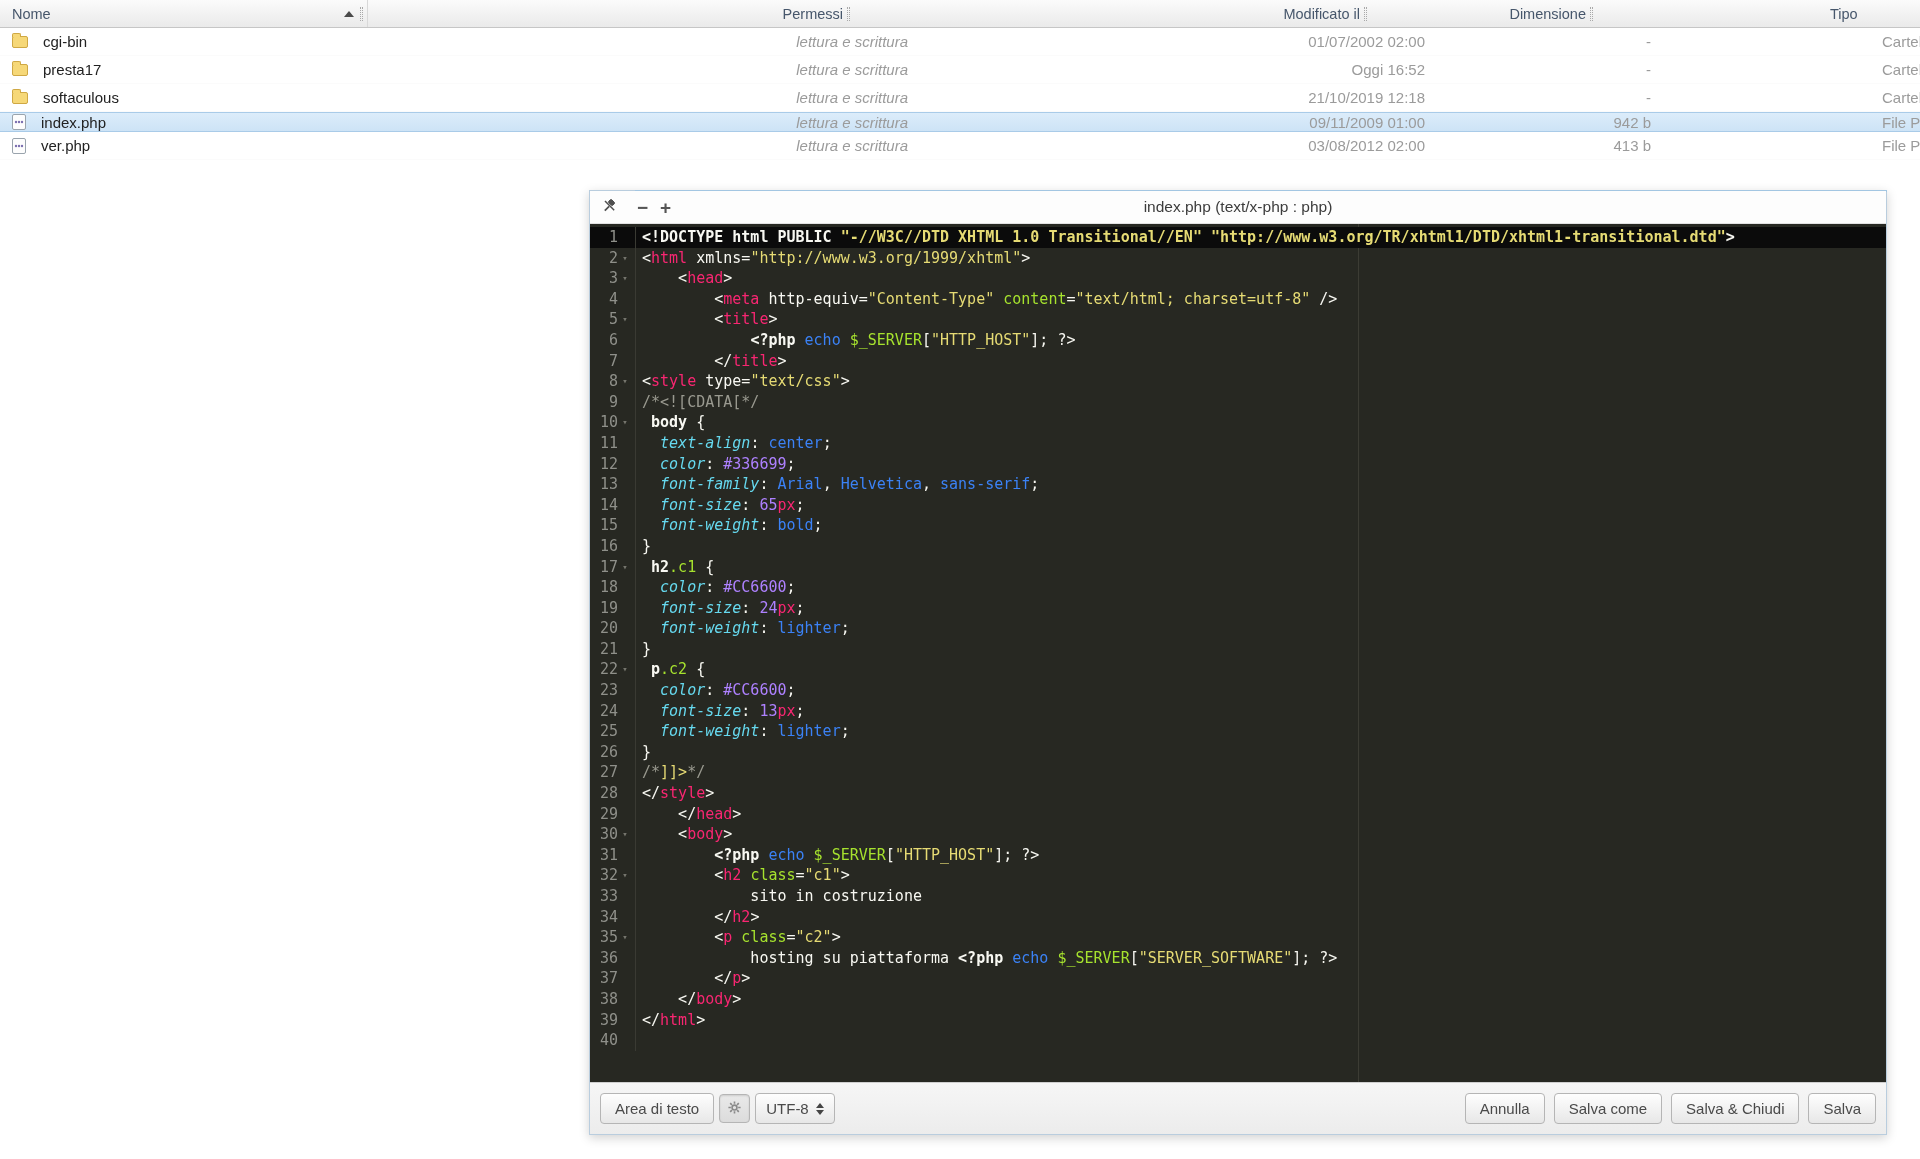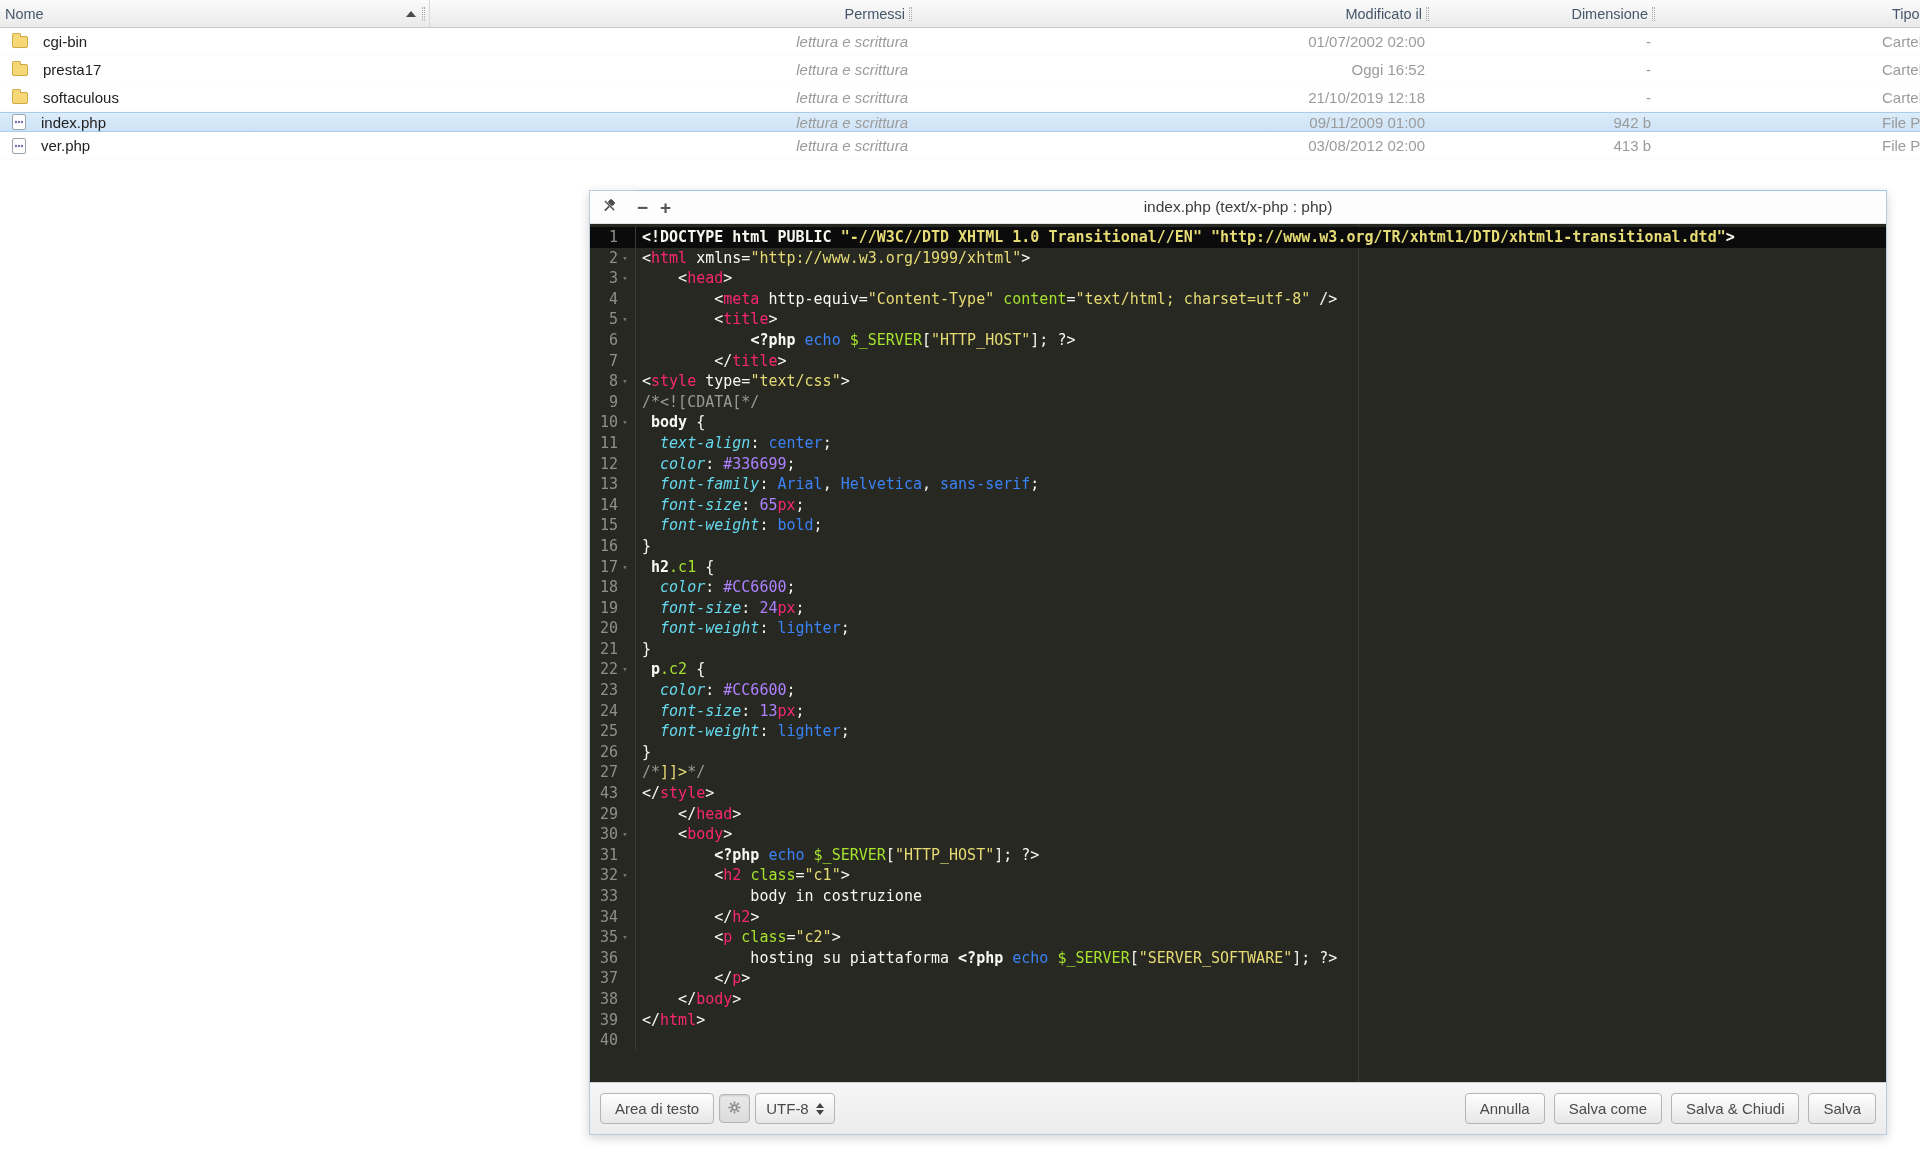--- a/index.html
+++ b/index.html
@@ -5,21 +5,21 @@
   * { margin:0; padding:0; box-sizing:border-box; }
   html,body { width:1920px; height:1159px; overflow:hidden; background:#ffffff;
               font-family:"Liberation Sans", sans-serif; }
 
   
   .ftable { position:absolute; left:0; top:0; width:1920px; }
   .fhead { display:flex; height:28px; align-items:center;
            background:linear-gradient(#fbfbfb,#eaeaea); border-bottom:1px solid #c6c6c6;
            color:#46566b; font-size:14.5px; }
   .fhead .hcell { display:flex; align-items:center; height:100%; overflow:hidden; }
-  .hc-name { width:430px; padding-left:5px; justify-content:space-between; border-right:1px solid #d9d9d9; }
+  .hc-name { width:368px; padding-left:12px; justify-content:space-between; border-right:1px solid #d9d9d9; }
   .hc-perm { width:490px; justify-content:flex-end; padding-right:4px; }
   .hc-mod  { width:517px; justify-content:flex-end; padding-right:4px; }
   .hc-dim  { width:226px; justify-content:flex-end; padding-right:4px; }
   .hc-tipo { flex:1; padding-left:229px; }
   .handle { width:3px; height:14px; border-left:1px dotted #a9a9a9; border-right:1px dotted #a9a9a9; margin:0 4px; }
   .sort-asc { width:0; height:0; border-left:5px solid transparent; border-right:5px solid transparent;
               border-bottom:6px solid #4a4a4a; margin-right:2px; }
   .hgroup { display:flex; align-items:center; }
 
   .frow { display:flex; height:28px; align-items:center; font-size:15px; background:#fff;
@@ -217,26 +217,26 @@
       <div class="cm-row"><span class="gut"><span class="gnum">18</span><span class="gfold"></span></span><span class="cm-code"><span class="tk-p">  </span><span class="tk-ki">color</span><span class="tk-p">: </span><span class="tk-n">#CC6600</span><span class="tk-p">;</span></span></div>
       <div class="cm-row"><span class="gut"><span class="gnum">19</span><span class="gfold"></span></span><span class="cm-code"><span class="tk-p">  </span><span class="tk-ki">font-size</span><span class="tk-p">: </span><span class="tk-n">24</span><span class="tk-u">px</span><span class="tk-p">;</span></span></div>
       <div class="cm-row"><span class="gut"><span class="gnum">20</span><span class="gfold"></span></span><span class="cm-code"><span class="tk-p">  </span><span class="tk-ki">font-weight</span><span class="tk-p">: </span><span class="tk-k">lighter</span><span class="tk-p">;</span></span></div>
       <div class="cm-row"><span class="gut"><span class="gnum">21</span><span class="gfold"></span></span><span class="cm-code"><span class="tk-p">}</span></span></div>
       <div class="cm-row"><span class="gut"><span class="gnum">22</span><span class="gfold">▾</span></span><span class="cm-code"><span class="tk-p"> </span><span class="tk-b">p</span><span class="tk-a">.c2</span><span class="tk-p"> {</span></span></div>
       <div class="cm-row"><span class="gut"><span class="gnum">23</span><span class="gfold"></span></span><span class="cm-code"><span class="tk-p">  </span><span class="tk-ki">color</span><span class="tk-p">: </span><span class="tk-n">#CC6600</span><span class="tk-p">;</span></span></div>
       <div class="cm-row"><span class="gut"><span class="gnum">24</span><span class="gfold"></span></span><span class="cm-code"><span class="tk-p">  </span><span class="tk-ki">font-size</span><span class="tk-p">: </span><span class="tk-n">13</span><span class="tk-u">px</span><span class="tk-p">;</span></span></div>
       <div class="cm-row"><span class="gut"><span class="gnum">25</span><span class="gfold"></span></span><span class="cm-code"><span class="tk-p">  </span><span class="tk-ki">font-weight</span><span class="tk-p">: </span><span class="tk-k">lighter</span><span class="tk-p">;</span></span></div>
       <div class="cm-row"><span class="gut"><span class="gnum">26</span><span class="gfold"></span></span><span class="cm-code"><span class="tk-p">}</span></span></div>
       <div class="cm-row"><span class="gut"><span class="gnum">27</span><span class="gfold"></span></span><span class="cm-code"><span class="tk-c">/*</span><span class="tk-s">]]&gt;</span><span class="tk-c">*/</span></span></div>
-      <div class="cm-row"><span class="gut"><span class="gnum">43</span><span class="gfold"></span></span><span class="cm-code"><span class="tk-p">&lt;/</span><span class="tk-t">style</span><span class="tk-p">&gt;</span></span></div>
+      <div class="cm-row"><span class="gut"><span class="gnum">28</span><span class="gfold"></span></span><span class="cm-code"><span class="tk-p">&lt;/</span><span class="tk-t">style</span><span class="tk-p">&gt;</span></span></div>
       <div class="cm-row"><span class="gut"><span class="gnum">29</span><span class="gfold"></span></span><span class="cm-code"><span class="tk-p">    &lt;/</span><span class="tk-t">head</span><span class="tk-p">&gt;</span></span></div>
       <div class="cm-row"><span class="gut"><span class="gnum">30</span><span class="gfold">▾</span></span><span class="cm-code"><span class="tk-p">    &lt;</span><span class="tk-t">body</span><span class="tk-p">&gt;</span></span></div>
       <div class="cm-row"><span class="gut"><span class="gnum">31</span><span class="gfold"></span></span><span class="cm-code"><span class="tk-p">        </span><span class="tk-b">&lt;?php</span><span class="tk-p"> </span><span class="tk-k">echo</span><span class="tk-p"> </span><span class="tk-v">$_SERVER</span><span class="tk-p">[</span><span class="tk-s">"HTTP_HOST"</span><span class="tk-p">]; ?&gt;</span></span></div>
       <div class="cm-row"><span class="gut"><span class="gnum">32</span><span class="gfold">▾</span></span><span class="cm-code"><span class="tk-p">        &lt;</span><span class="tk-t">h2</span><span class="tk-p"> </span><span class="tk-a">class</span><span class="tk-p">=</span><span class="tk-s">"c1"</span><span class="tk-p">&gt;</span></span></div>
-      <div class="cm-row"><span class="gut"><span class="gnum">33</span><span class="gfold"></span></span><span class="cm-code"><span class="tk-p">            body in costruzione</span></span></div>
+      <div class="cm-row"><span class="gut"><span class="gnum">33</span><span class="gfold"></span></span><span class="cm-code"><span class="tk-p">            sito in costruzione</span></span></div>
       <div class="cm-row"><span class="gut"><span class="gnum">34</span><span class="gfold"></span></span><span class="cm-code"><span class="tk-p">        &lt;/</span><span class="tk-t">h2</span><span class="tk-p">&gt;</span></span></div>
       <div class="cm-row"><span class="gut"><span class="gnum">35</span><span class="gfold">▾</span></span><span class="cm-code"><span class="tk-p">        &lt;</span><span class="tk-t">p</span><span class="tk-p"> </span><span class="tk-a">class</span><span class="tk-p">=</span><span class="tk-s">"c2"</span><span class="tk-p">&gt;</span></span></div>
       <div class="cm-row"><span class="gut"><span class="gnum">36</span><span class="gfold"></span></span><span class="cm-code"><span class="tk-p">            hosting su piattaforma </span><span class="tk-b">&lt;?php</span><span class="tk-p"> </span><span class="tk-k">echo</span><span class="tk-p"> </span><span class="tk-v">$_SERVER</span><span class="tk-p">[</span><span class="tk-s">"SERVER_SOFTWARE"</span><span class="tk-p">]; ?&gt;</span></span></div>
       <div class="cm-row"><span class="gut"><span class="gnum">37</span><span class="gfold"></span></span><span class="cm-code"><span class="tk-p">        &lt;/</span><span class="tk-t">p</span><span class="tk-p">&gt;</span></span></div>
       <div class="cm-row"><span class="gut"><span class="gnum">38</span><span class="gfold"></span></span><span class="cm-code"><span class="tk-p">    &lt;/</span><span class="tk-t">body</span><span class="tk-p">&gt;</span></span></div>
       <div class="cm-row"><span class="gut"><span class="gnum">39</span><span class="gfold"></span></span><span class="cm-code"><span class="tk-p">&lt;/</span><span class="tk-t">html</span><span class="tk-p">&gt;</span></span></div>
       <div class="cm-row"><span class="gut"><span class="gnum">40</span><span class="gfold"></span></span><span class="cm-code"></span></div>
     </div>
 
   <div class="dlg-toolbar">

